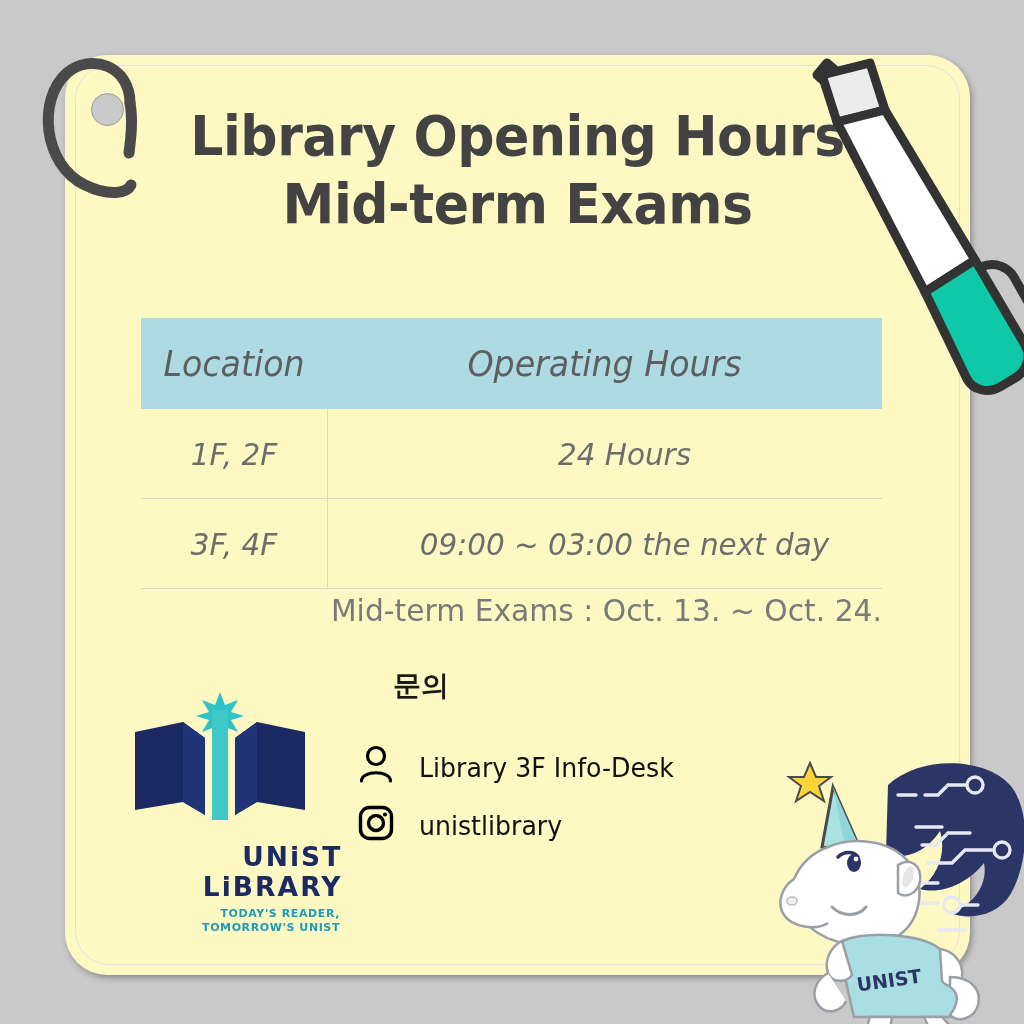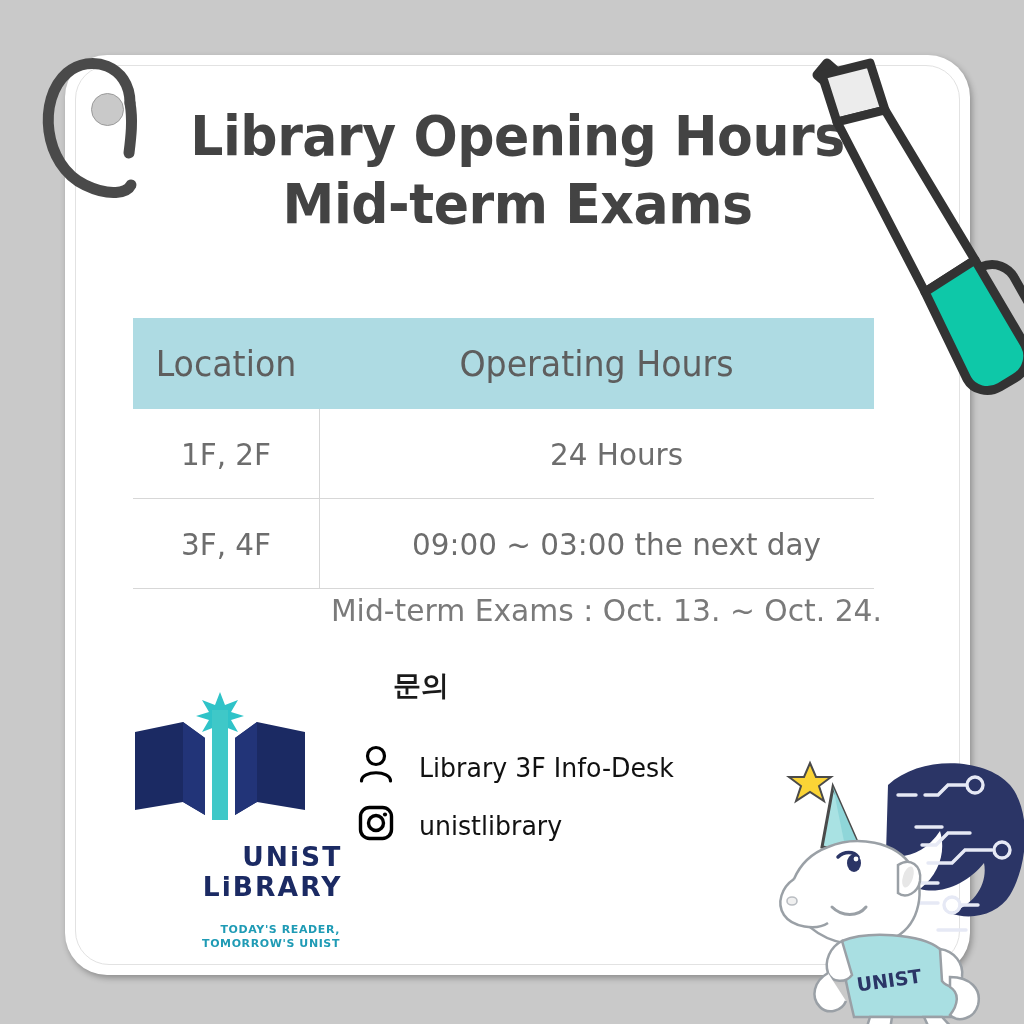--- a/index.html
+++ b/index.html
@@ -8,21 +8,21 @@
     font-family:"DejaVu Sans", sans-serif;
     overflow:hidden;
   }
   body { background:#c9c9c9; position:relative; }
 
   
   #card {
     position:absolute;
     left:65px; top:55px;
     width:905px; height:920px;
-    background:#ffffff;
+    background:#fef9c3;
     border-radius:42px 42px 42px 42px;
     box-shadow:2px 3px 6px rgba(0,0,0,0.30);
   }
   #card-inner-edge{
     position:absolute; left:10px; top:10px; right:10px; bottom:10px;
     border-radius:34px;
     border:1px solid #e2e2e2;
     pointer-events:none;
   }
   #punch-hole{
@@ -46,23 +46,24 @@
     font-size:56px;
     line-height:68px;
     color:#434343;
     letter-spacing:-0.5px;
     transform:scaleX(0.93);
   }
 
   
   #hours-table{
     position:absolute;
-    left:68px;            
+    left:76px;            
     top:263px;            
     width:741px;          
+    font-style:italic;
   }
   .row { display:flex; }
   .cell-loc { width:186px; flex:0 0 186px; text-align:center; }
   .cell-hrs { flex:1 1 auto; text-align:center; }
 
   #table-header{
     background:#aedbe3;
     height:91px;
   }
   #table-header .cell-loc, #table-header .cell-hrs{
@@ -106,21 +107,21 @@
     text-align:right;
   }
   #logo-mark{ width:190px; height:150px; margin:0 auto; display:block; }
   #logo-name{
     font-size:26px; font-weight:bold; color:#1b2a63;
     letter-spacing:2px; margin-top:2px;
     transform:scaleX(1.02);
   }
   #logo-tagline{
     font-size:11px; font-weight:bold; color:#1f9bb5;
-    letter-spacing:0.6px; line-height:14px; margin-top:21px;
+    letter-spacing:0.6px; line-height:14px; margin-top:5px;
   }
 
   
   #contact{
     position:absolute; left:288px; top:612px;
     width:420px;
   }
   #contact-heading{
     font-size:28px; font-weight:bold; color:#1a1a1a;
     margin-bottom:20px;

